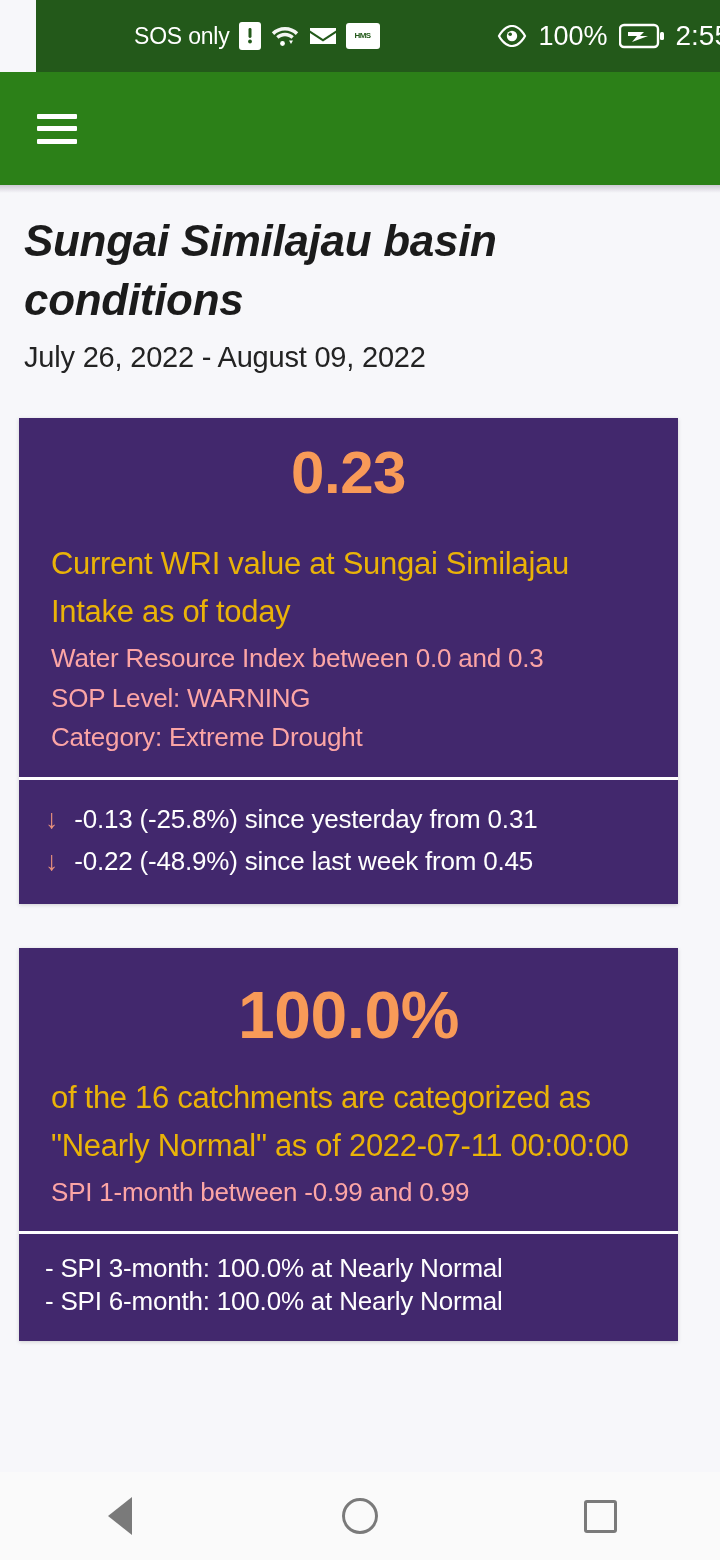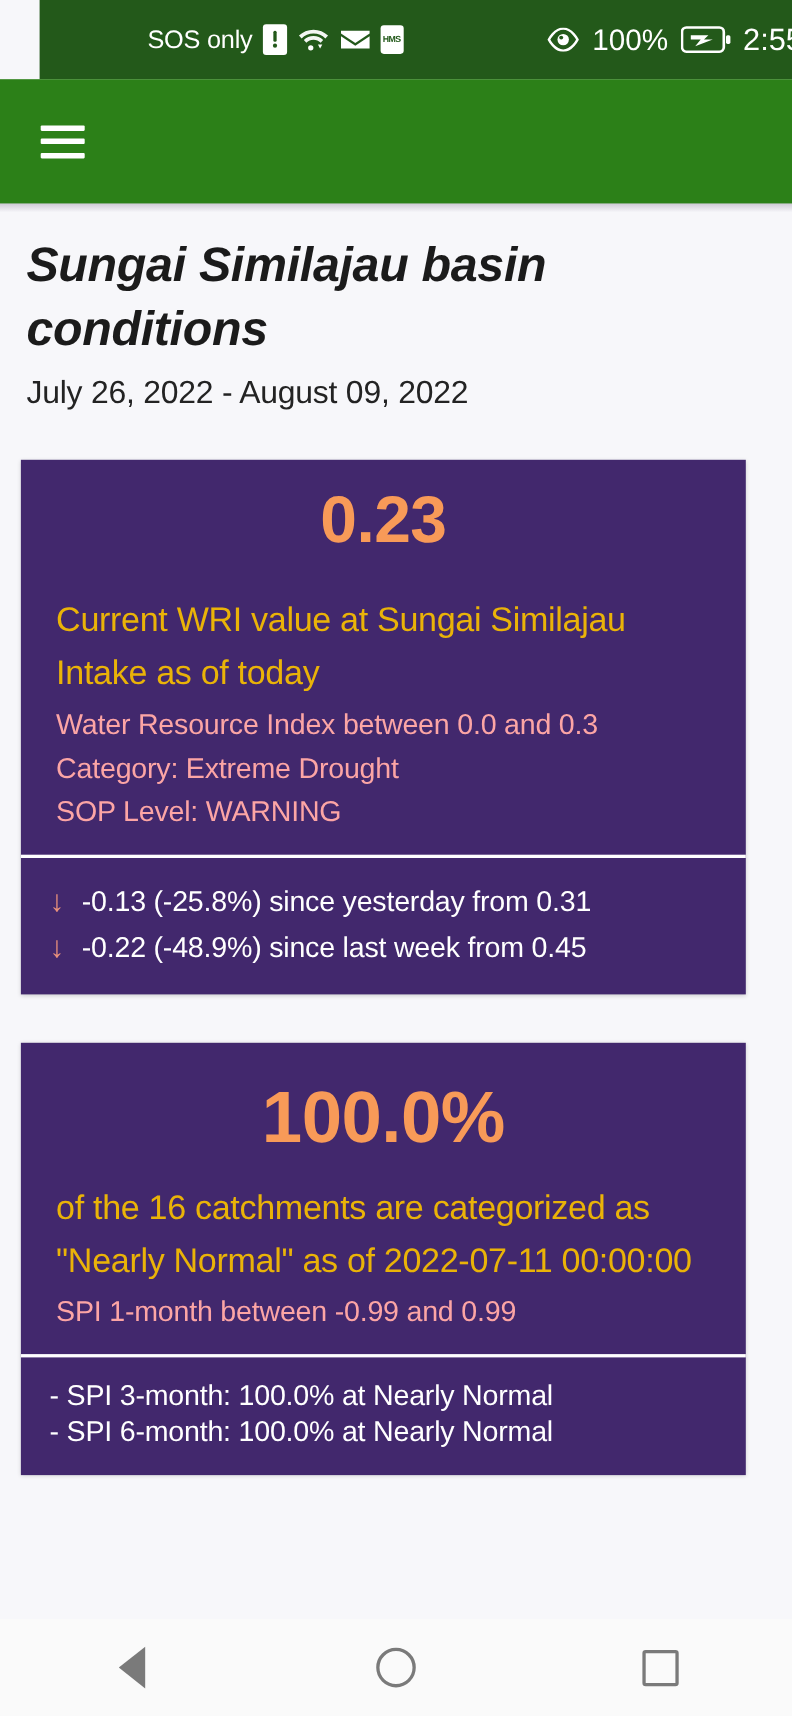--- a/index.html
+++ b/index.html
@@ -24,21 +24,21 @@
   .status-left{ gap:9px; margin-left:72px; }
   .status-right{ gap:11px;text-align:center; }
   .sos-text{ font-size:23px; letter-spacing:-0.2px; font-weight:400; }
   .battery-pct{ font-size:27px; font-weight:400; letter-spacing:0px; }
   .clock{ font-size:28px; font-weight:400; letter-spacing:0px; }
   .sq-icon{
     width:22px; height:28px; background:#ffffff; border-radius:3px;
     display:flex; align-items:center; justify-content:center;
     color:#23591a; font-size:9px; font-weight:bold; line-height:1;
   }
-  .hms-icon{ width:21px; height:26px; font-size:8px; letter-spacing:-0.5px;}
+  .hms-icon{ width:34px; height:26px; font-size:8px; letter-spacing:-0.5px;}
   .icon-svg{ display:block; }
 
   
   .app-bar{
     height:113px; width:100%;
     background:#2c8018;
     display:flex; align-items:center;
     padding-left:37px;
     position:relative;
   }
@@ -175,22 +175,22 @@
 
 <div class="content">
   <div class="page-title">Sungai Similajau basin conditions</div>
   <div class="page-subtitle">July 26, 2022 - August 09, 2022</div>
 
   <div class="card">
     <div class="card-body">
       <div class="card-metric">0.23</div>
       <div class="card-desc">Current WRI value at Sungai Similajau Intake as of today</div>
       <div class="card-note">Water Resource Index between 0.0 and 0.3</div>
+      <div class="card-note">SOP Level: WARNING</div>
       <div class="card-note">Category: Extreme Drought</div>
-      <div class="card-note">SOP Level: WARNING</div>
     </div>
     <div class="card-divider"></div>
     <div class="card-footer">
       <div class="footer-row">
         <span class="arrow-down">↓</span>
         <span>-0.13 (-25.8%) since yesterday from 0.31</span>
       </div>
       <div class="footer-row">
         <span class="arrow-down">↓</span>
         <span>-0.22 (-48.9%) since last week from 0.45</span>

